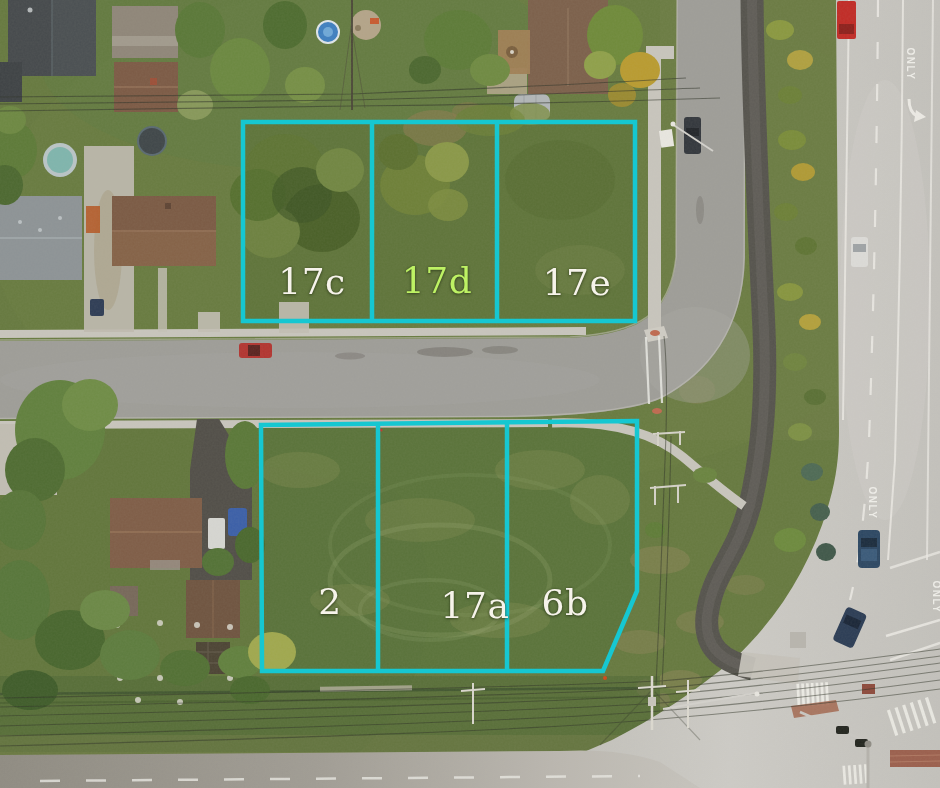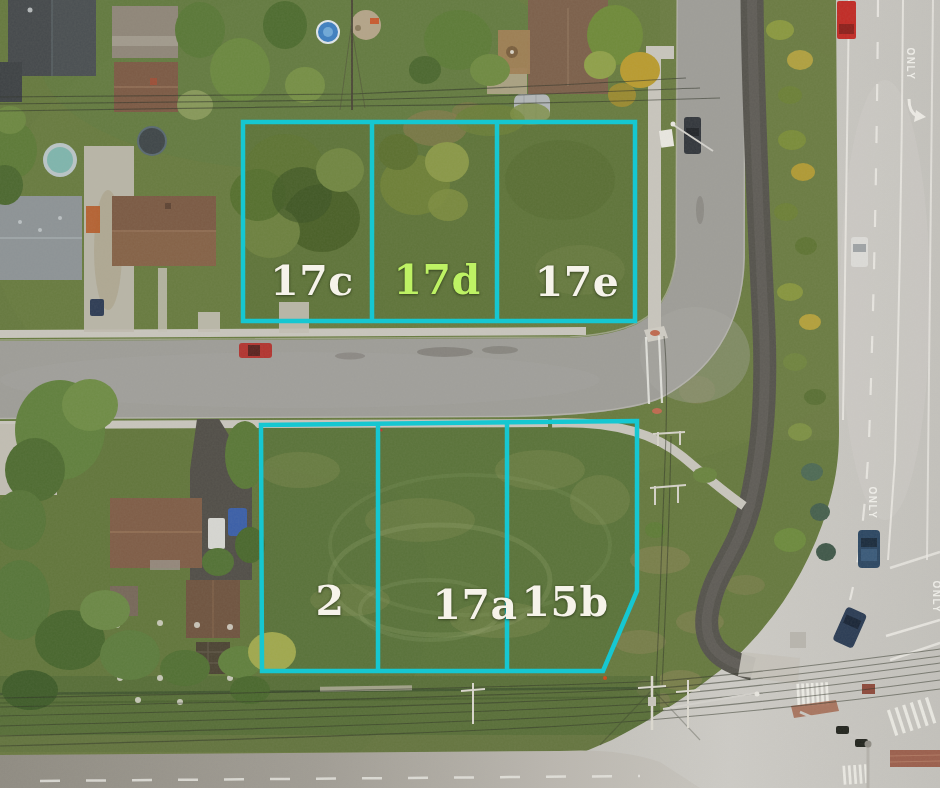--- a/index.html
+++ b/index.html
@@ -1,20 +1,20 @@
 <!DOCTYPE html>
 <html><head>
 <meta charset="utf-8">
 <style>
   html,body{margin:0;padding:0;background:#222;}
   .scene{position:relative;width:940px;height:788px;overflow:hidden;background:#66793f;
          font-family:"Liberation Sans",sans-serif;}
   .scene svg{position:absolute;left:0;top:0;}
   .lot-label{position:absolute;transform:translate(-50%,-50%);
-    font-family:"DejaVu Serif","Liberation Serif",serif;font-weight:700;font-size:41px;
+    font-family:"DejaVu Serif","Liberation Serif",serif;font-weight:400;font-size:36px;
     letter-spacing:.5px;color:#f6f3ea;
     text-shadow:0 1px 3px rgba(30,42,16,.6),0 0 2px rgba(44,58,22,.45);
     white-space:nowrap;pointer-events:none;}
   .only-marking{position:absolute;transform:translate(-50%,-50%) rotate(90deg);
     font-weight:700;font-size:10px;letter-spacing:1.5px;color:#f3f2ed;opacity:.88;
     white-space:nowrap;}
 </style>
 </head>
 <body>
 
@@ -464,18 +464,18 @@
     <line class="lot-line" x1="378" y1="423" x2="378" y2="671" stroke="#16c7d1"></line>
     <line class="lot-line" x1="507" y1="422" x2="507" y2="672" stroke="#16c7d1"></line>
   </g>
 </svg>
 
 <div class="lot-label" style="left: 312px; top: 281px; color: rgb(246, 243, 234);">17c</div>
 <div class="lot-label" style="left: 437px; top: 280px; color: #bef264;">17d</div>
 <div class="lot-label" style="left: 577px; top: 282px; color: rgb(246, 243, 234);">17e</div>
 <div class="lot-label" style="left: 330px; top: 601px; color: rgb(246, 243, 234);">2</div>
 <div class="lot-label" style="left: 447px; top: 605px; color: rgb(246, 243, 234); margin-left: 28px;">17a</div>
-<div class="lot-label" style="left: 565px; top: 602px; color: rgb(246, 243, 234);">15b</div>
+<div class="lot-label" style="left: 565px; top: 602px; color: rgb(246, 243, 234);">6b</div>
 
 <div class="only-marking" style="left: 910px; top: 64px; color: rgb(243, 242, 237);">ONLY</div>
 <div class="only-marking" style="left: 872px; top: 503px; color: rgb(243, 242, 237);">ONLY</div>
 <div class="only-marking" style="left: 936px; top: 597px; color: rgb(243, 242, 237);">ONLY</div>
 </div>
 
 </body></html>

